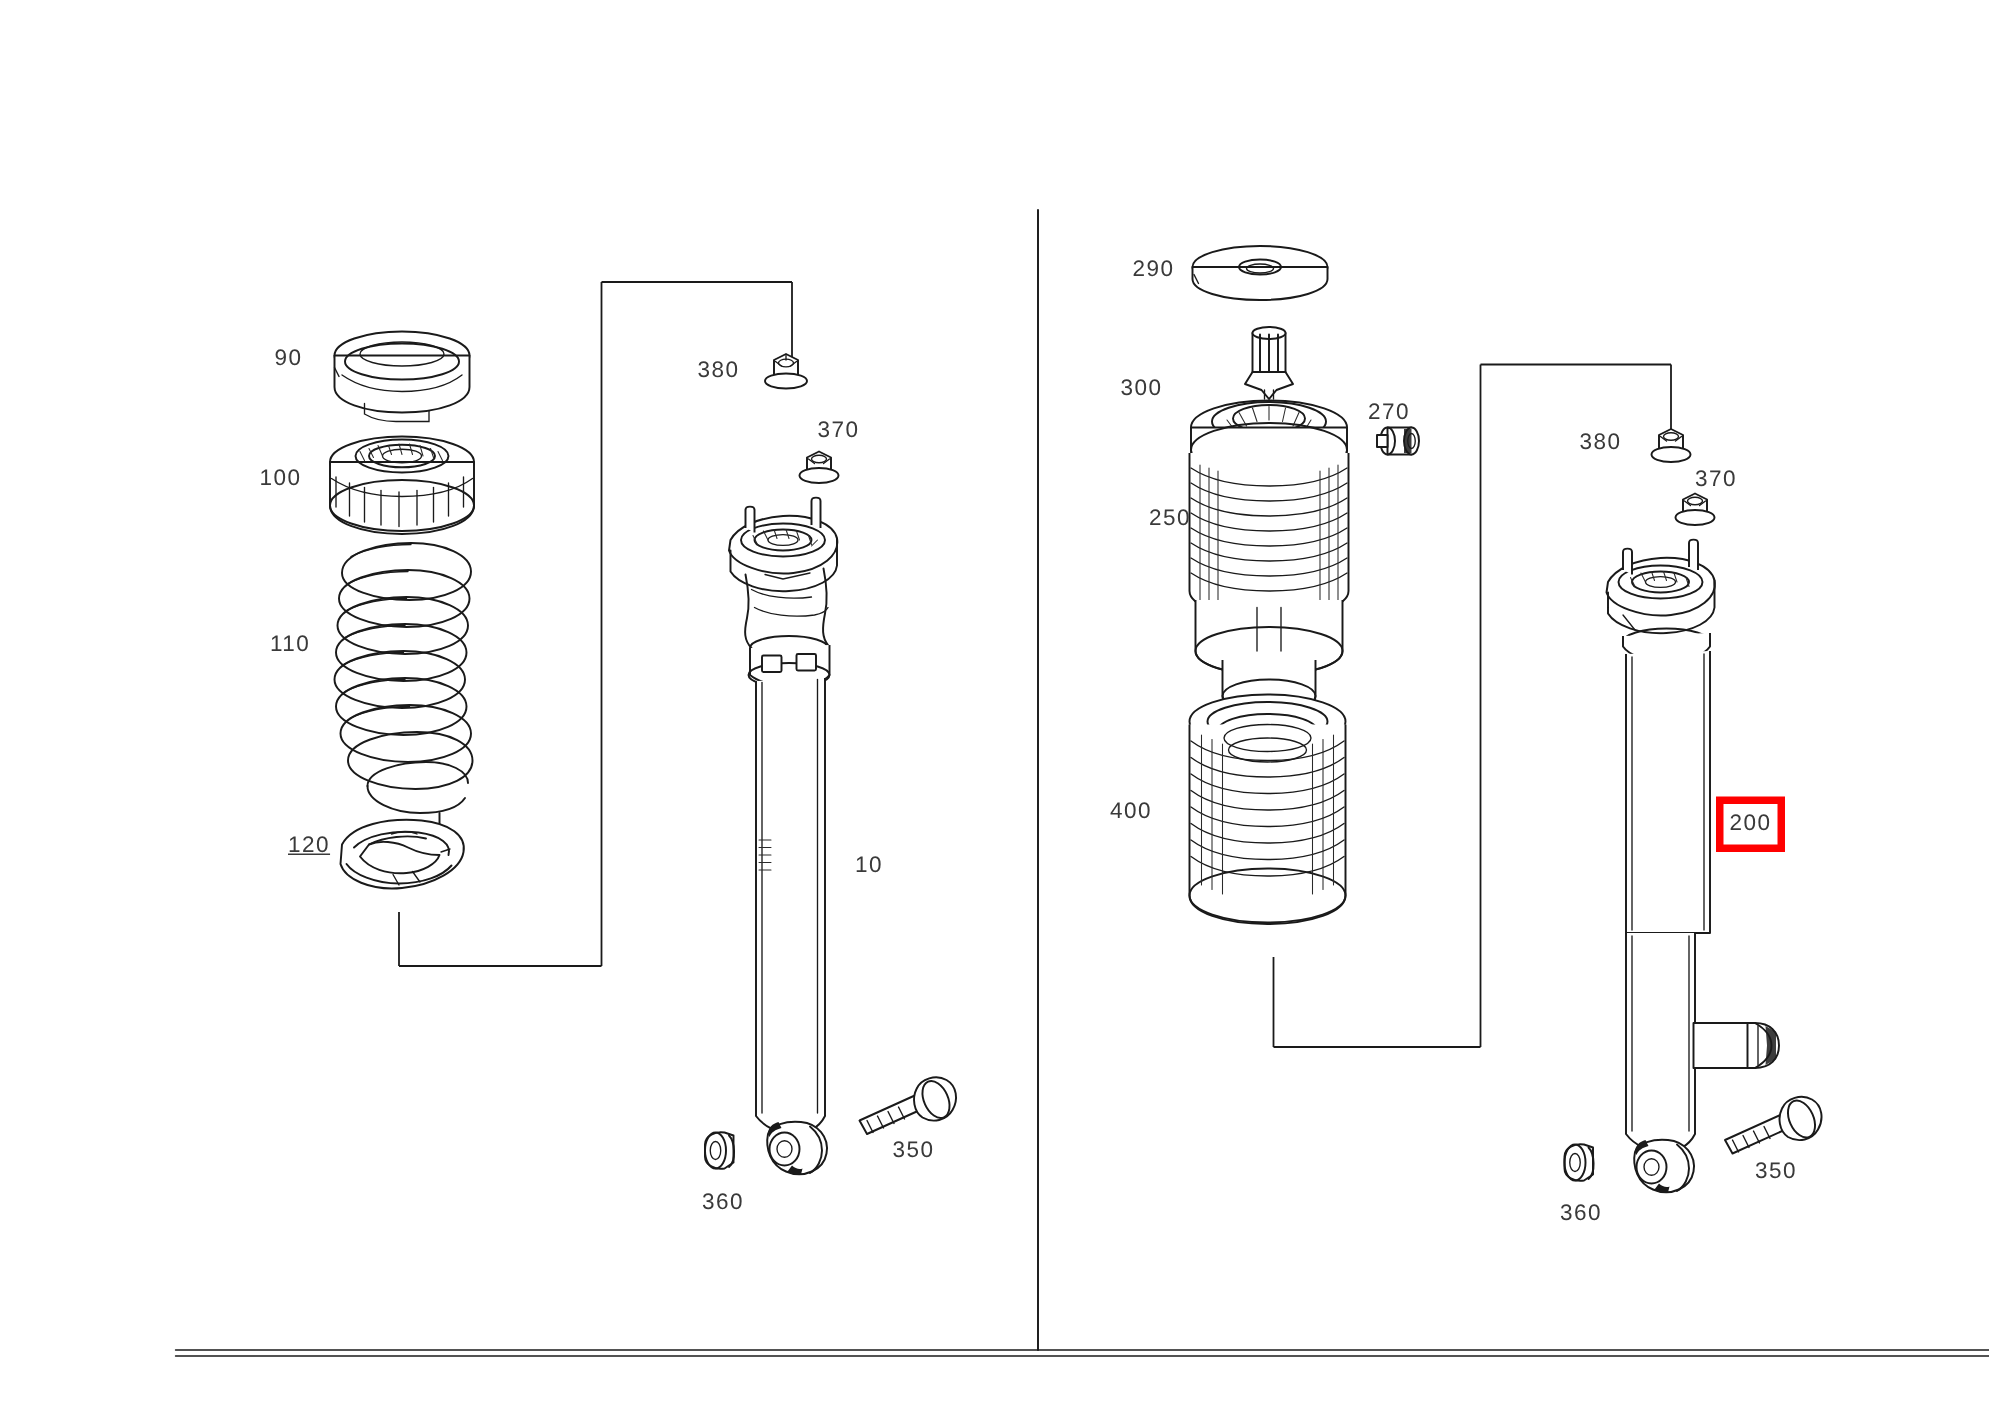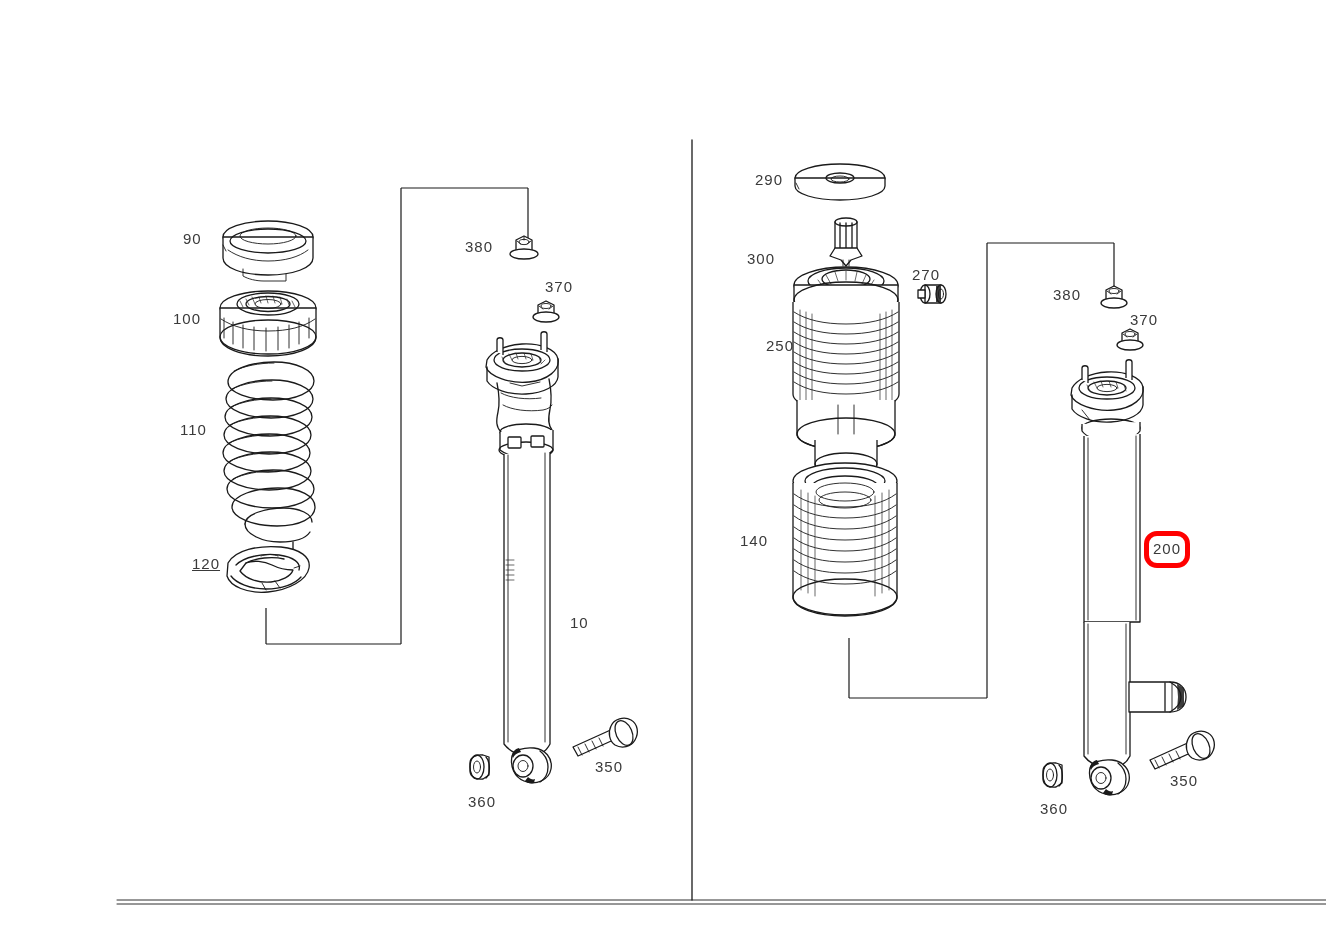--- a/index.html
+++ b/index.html
@@ -423,28 +423,28 @@
     </g>
 
   </svg>
 
   <div class="callout" style="left:183px;top:230px;">90</div>
   <div class="callout" style="left:173px;top:310px;">100</div>
   <div class="callout" style="left:180px;top:421px;">110</div>
   <div class="callout" style="left:192px;top:555px;text-decoration:underline;">120</div>
   <div class="callout" style="left:465px;top:238px;">380</div>
   <div class="callout" style="left:545px;top:278px;">370</div>
-  <div class="callout" style="left:570px;top:614px;">10</div>
+  <div class="callout" style="left:570px;top:568px;">10</div>
   <div class="callout" style="left:595px;top:758px;">350</div>
   <div class="callout" style="left:468px;top:793px;">360</div>
 
   <div class="callout" style="left:755px;top:171px;">290</div>
   <div class="callout" style="left:747px;top:226px;margin-top:24px;">300</div>
   <div class="callout" style="left:742px;top:337px;margin-left:24px;">250</div>
   <div class="callout" style="left:912px;top:266px;">270</div>
-  <div class="callout" style="left:740px;top:532px;">140</div>
+  <div class="callout" style="left:740px;top:532px;">400</div>
   <div class="callout" style="left:1053px;top:286px;">380</div>
   <div class="callout" style="left:1130px;top:311px;">370</div>
-  <div class="callout hl" style="left:1144px;top:531px;border-radius:13px;">200</div>
+  <div class="callout hl" style="left:1144px;top:531px;">200</div>
   <div class="callout" style="left:1170px;top:772px;">350</div>
   <div class="callout" style="left:1040px;top:800px;">360</div>
 
 </div>
 
 </body></html>

